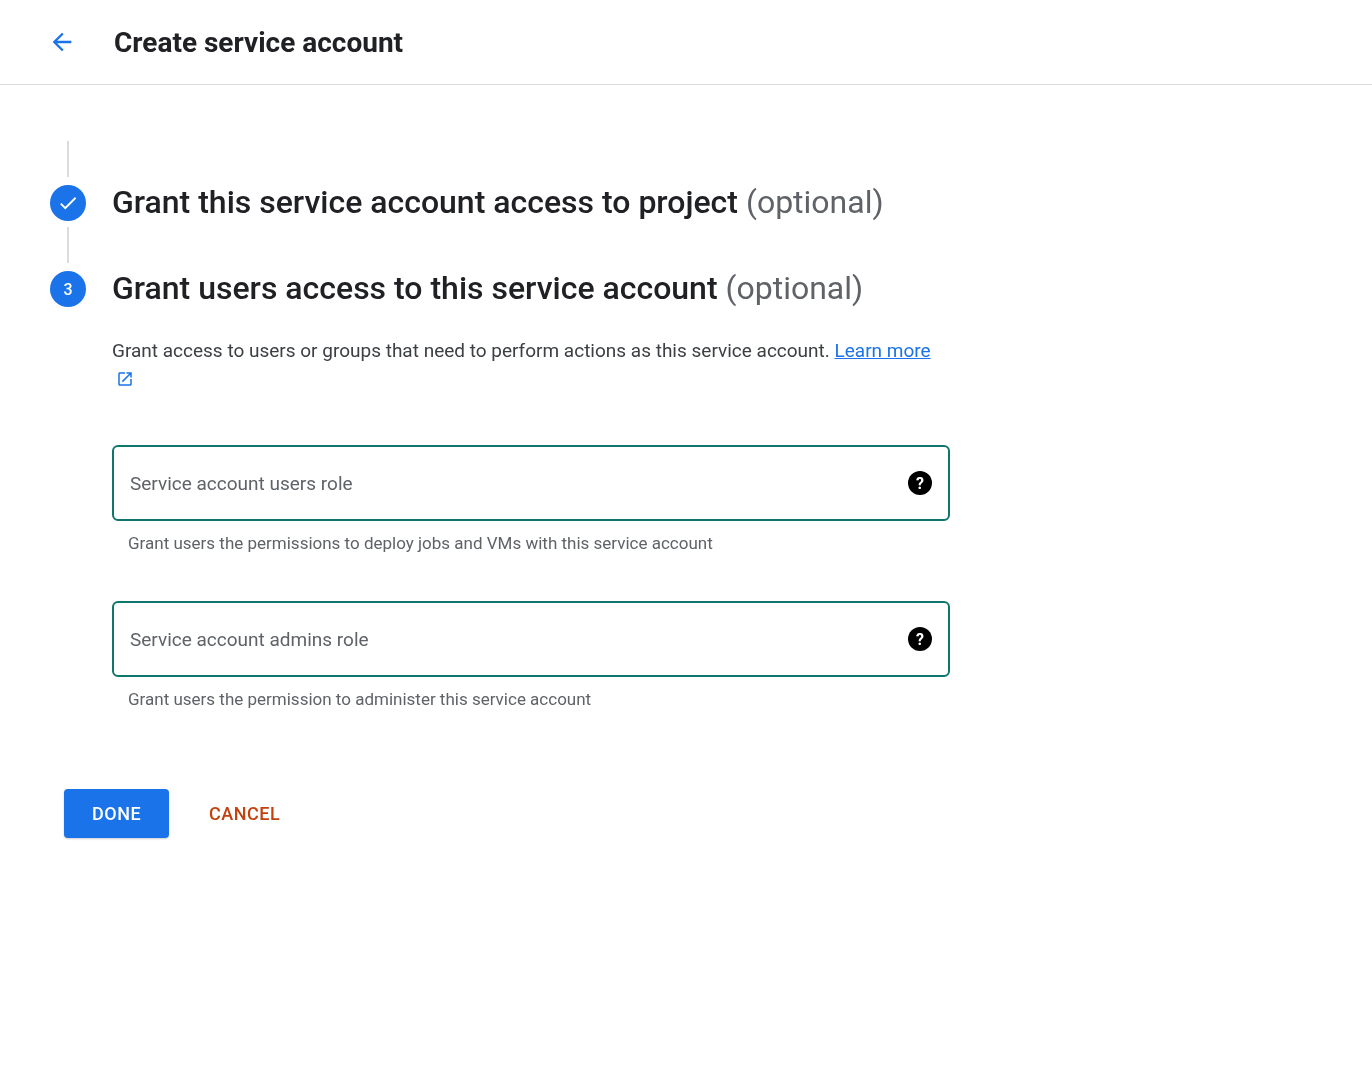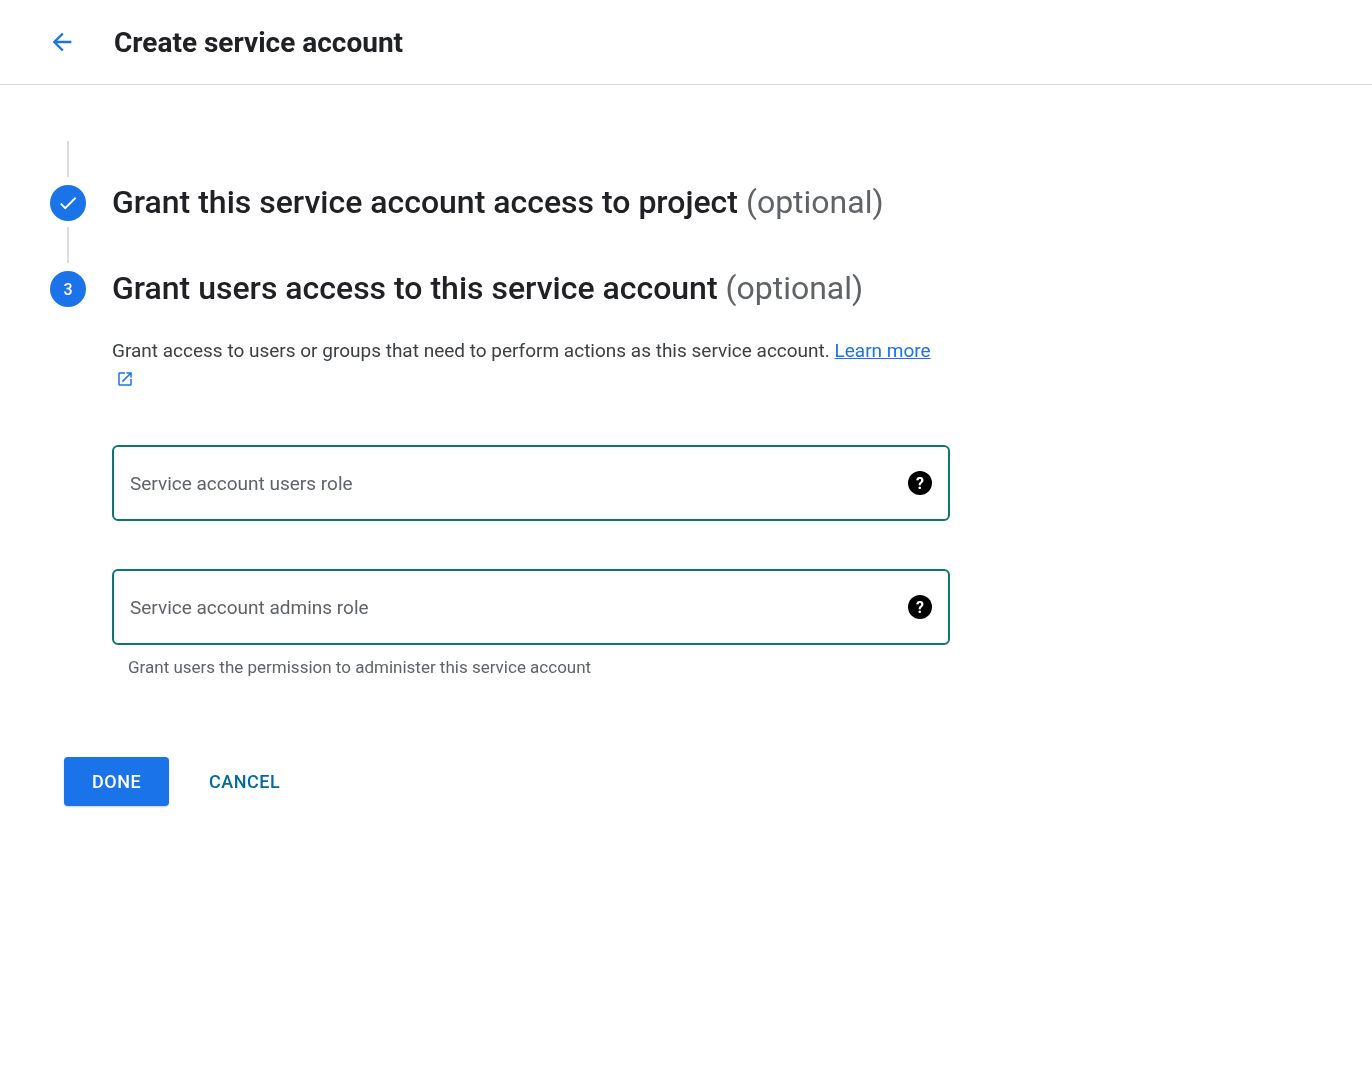--- a/index.html
+++ b/index.html
@@ -169,21 +169,21 @@
       font-size: 18px;
       font-weight: 500;
       border-radius: 4px;
       cursor: pointer;
       letter-spacing: 0.5px;
       box-shadow: 0 1px 2px rgba(0,0,0,0.2);
     }
     .btn-text {
       background: none;
       border: none;
-      color: #0369a1;
+      color: #c2410c;
       font-size: 18px;
       font-weight: 500;
       cursor: pointer;
       letter-spacing: 0.5px;
     }
   </style>
 </head>
 <body>
 
 <div class="header">
@@ -230,20 +230,21 @@
         <a class="learn-more">Learn more</a><span class="external-icon"><svg viewBox="0 0 24 24">
               <path d="M19 19H5V5h7V3H5c-1.11 0-2 .9-2 2v14c0 1.1.89 2 2 2h14c1.1 0 2-.9 2-2v-7h-2v7zM14 3v2h3.59l-9.83 9.83 1.41 1.41L19 6.41V10h2V3h-7z"></path>
             </svg></span>
       </p>
 
       <div class="input-group">
         <div class="input-wrapper">
           <input type="text" class="input-field" placeholder="Service account users role" style="">
           <div class="help-icon">?</div>
         </div>
+        <p class="input-helper">Grant users the permissions to deploy jobs and VMs with this service account</p>
       </div>
 
       <div class="input-group">
         <div class="input-wrapper">
           <input type="text" class="input-field" placeholder="Service account admins role" style="">
           <div class="help-icon">?</div>
         </div>
         <p class="input-helper">Grant users the permission to administer this service account</p>
       </div>
 

